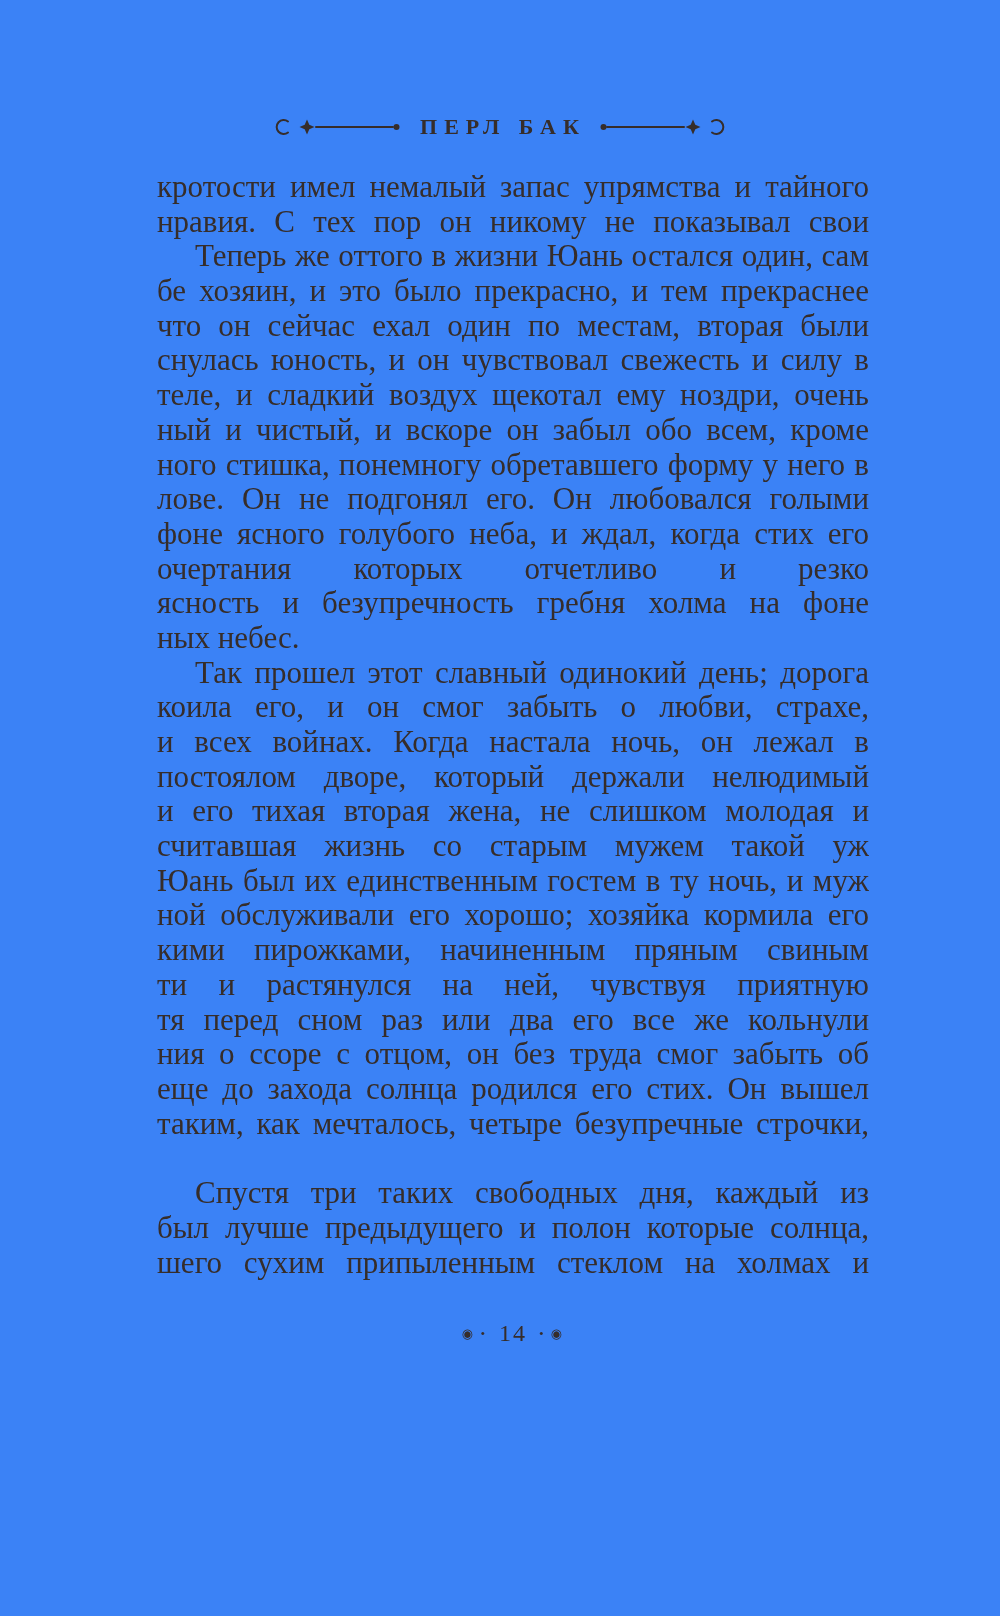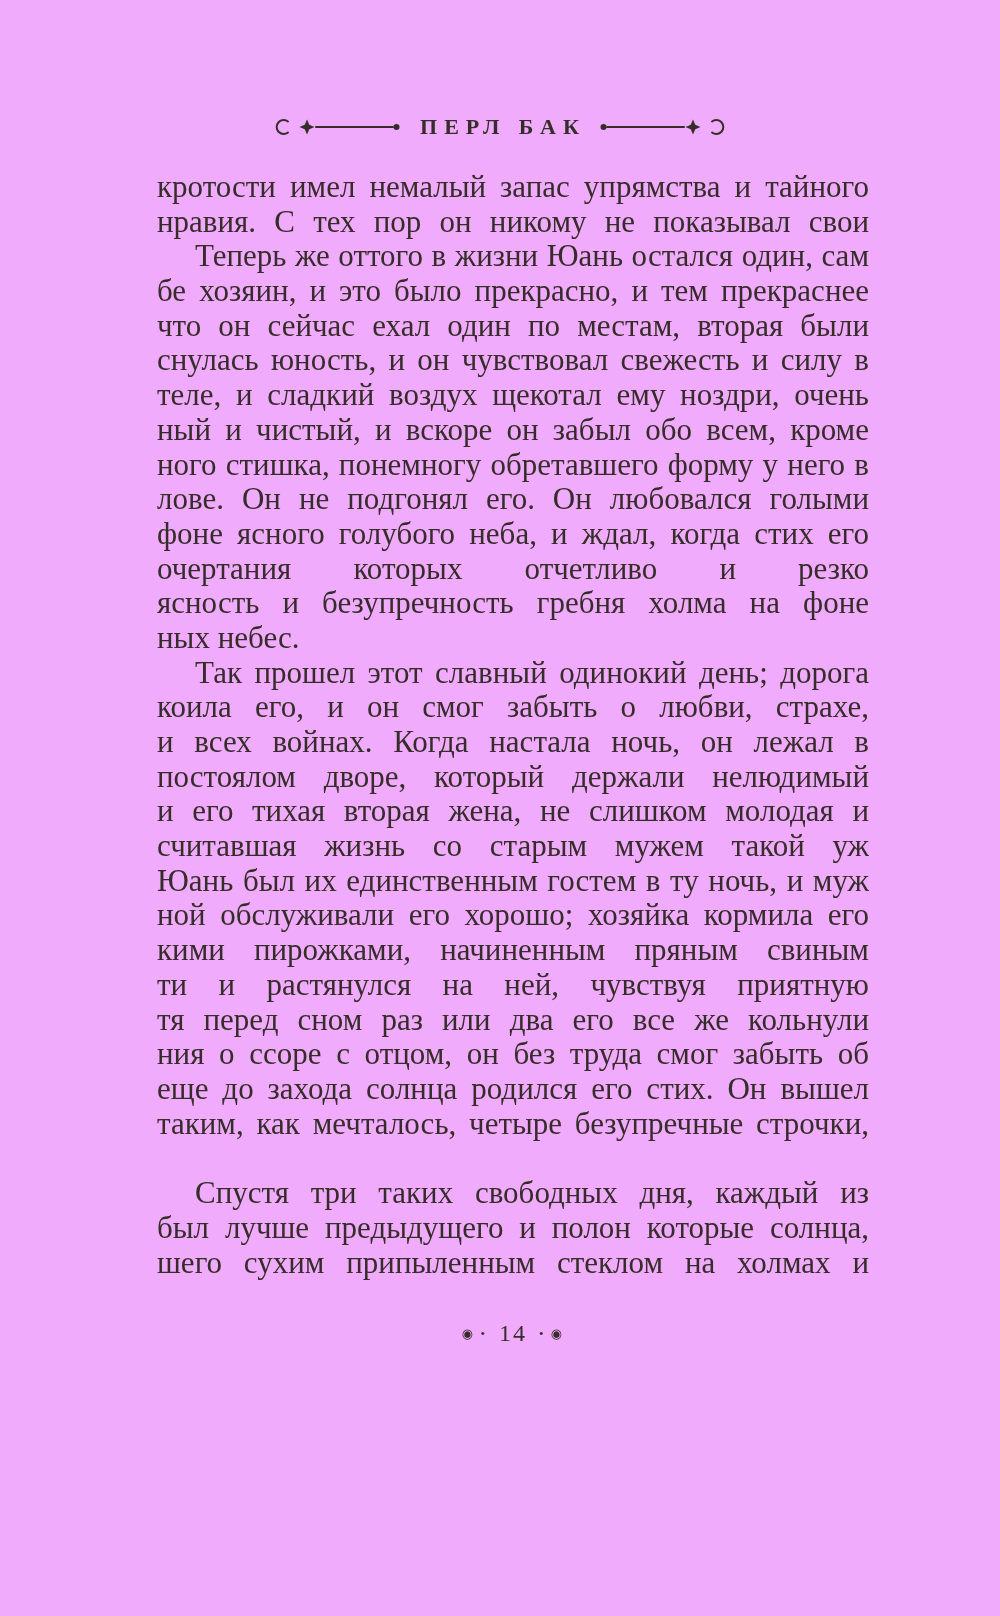--- a/index.html
+++ b/index.html
@@ -4,21 +4,21 @@
 <style>
   html, body {
     margin: 0;
     padding: 0;
     background: #fdfdfb;
   }
   .page {
     position: relative;
     width: 1000px;
     height: 1616px;
-    background: #f0abfc;
+    background: #3b82f6;
     color: #362d2a;
     font-family: "Liberation Serif", serif;
     overflow: hidden;
   }
   .header {
     display: flex;
     align-items: center;
     justify-content: center;
     padding-top: 112px;
     gap: 16px;

